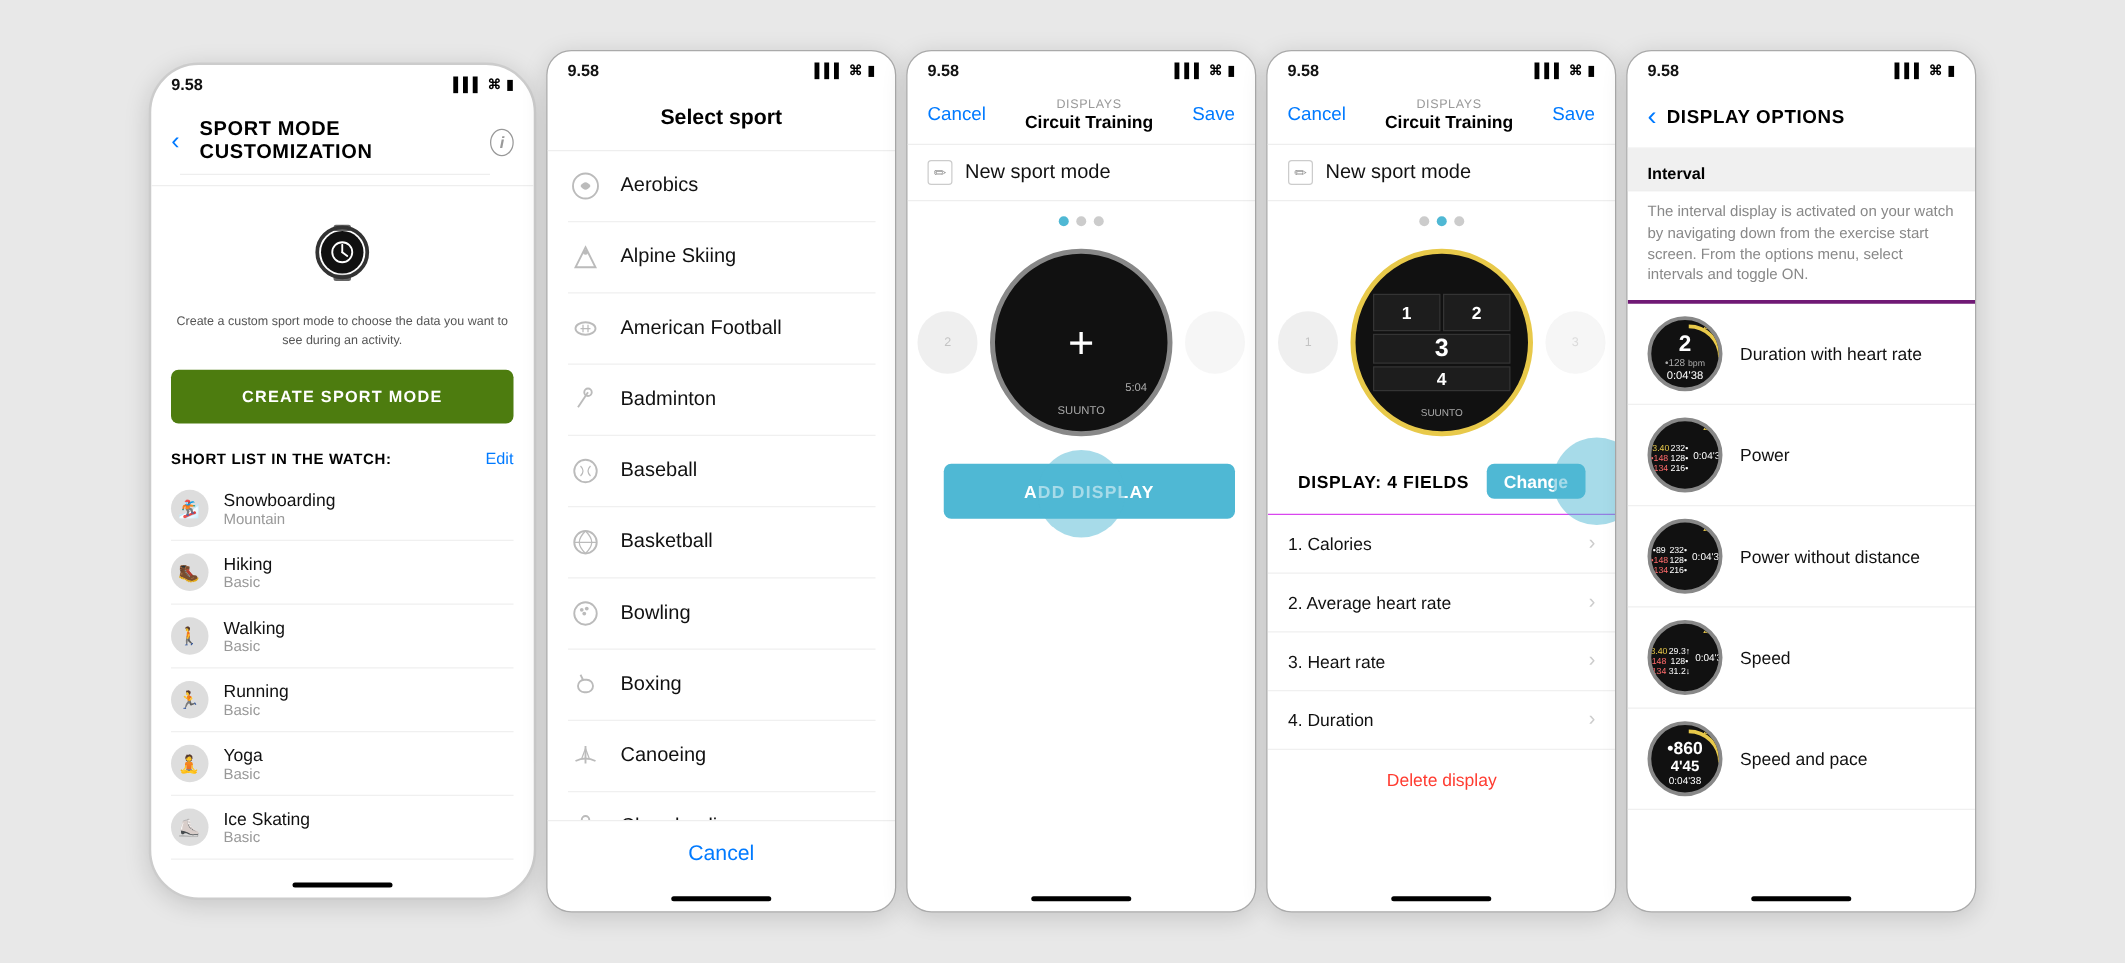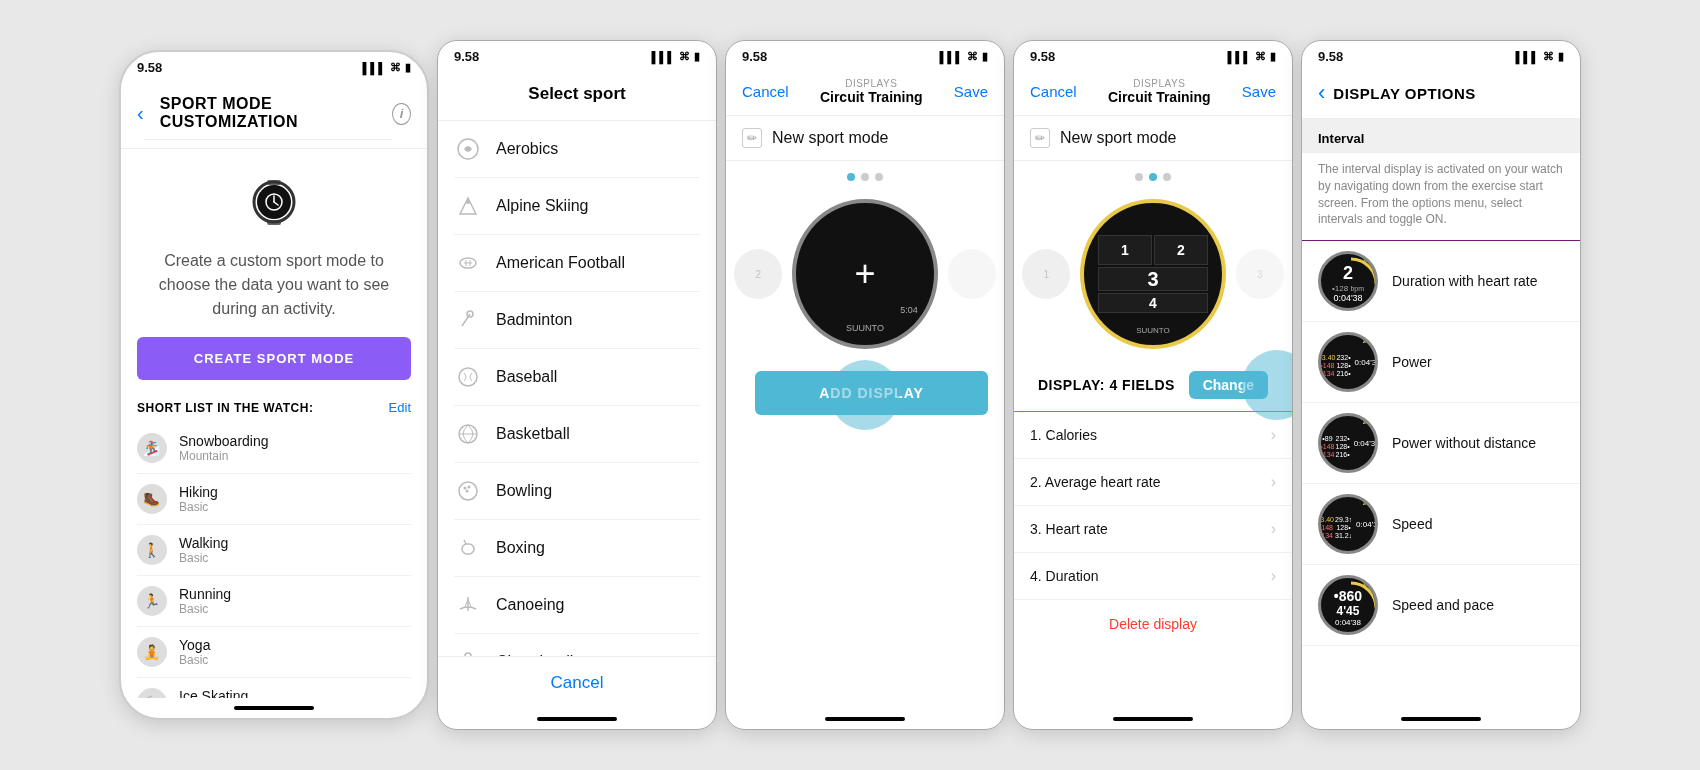--- a/index.html
+++ b/index.html
@@ -94,30 +94,30 @@
       padding: 16px;
       overflow-y: auto;
     }
     .watch-icon-center {
       text-align: center;
       margin: 10px 0;
       font-size: 40px;
     }
     .screen1-desc {
       text-align: center;
-      font-size: 16px;
+      font-size: 10px;
       color: #555;
       line-height: 1.5;
       margin: 8px 0 16px;
     }
     .create-btn {
       display: block;
       width: 100%;
       padding: 14px;
-      background: #8b5cf6;
+      background: #4d7c0f;
       color: #fff;
       font-size: 13px;
       font-weight: 700;
       letter-spacing: 1px;
       text-align: center;
       border-radius: 6px;
       border: none;
       cursor: pointer;
       text-transform: uppercase;
     }
@@ -436,21 +436,21 @@
       font-size: 13px;
       font-weight: 600;
       color: #000;
       border-bottom: 1px solid #eee;
     }
     .option-desc {
       padding: 8px 16px 12px;
       font-size: 12px;
       color: #888;
       line-height: 1.4;
-      border-bottom: 1px solid #701a75;
+      border-bottom: 3px solid #701a75;
     }
     .display-options-list {
       flex: 1;
       overflow-y: auto;
     }
     .display-option-item {
       display: flex;
       align-items: center;
       gap: 14px;
       padding: 10px 16px;

